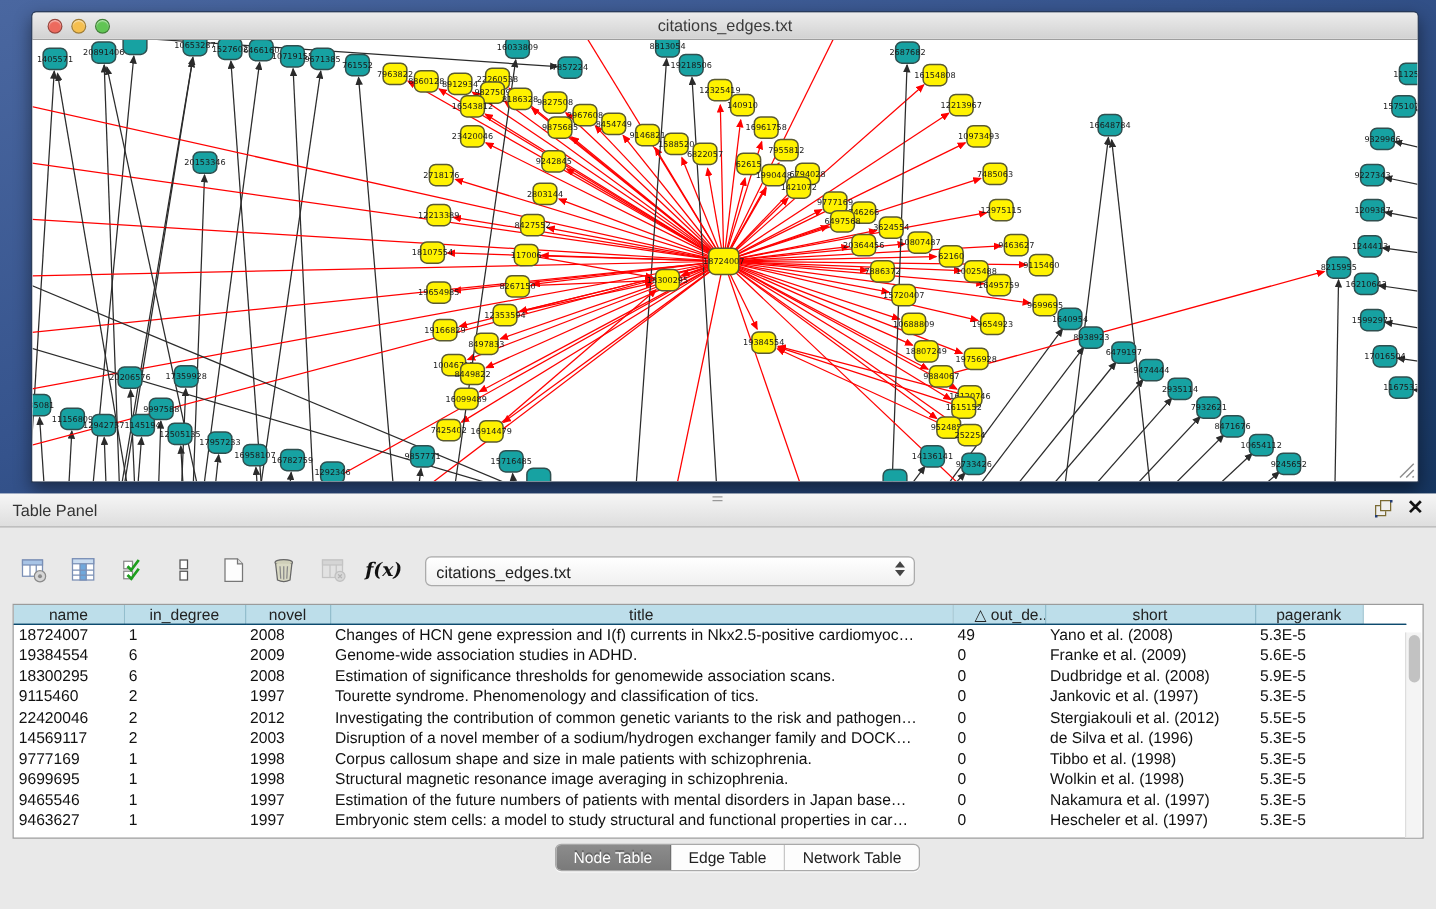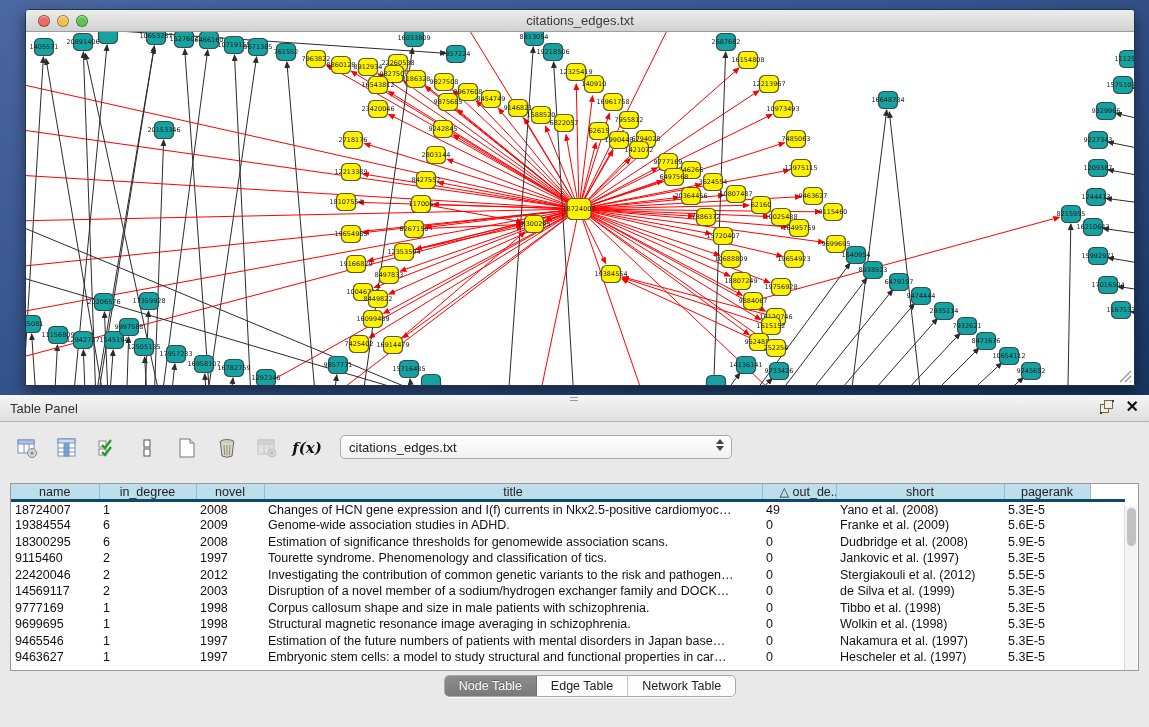--- a/index.html
+++ b/index.html
@@ -30,36 +30,36 @@
   .tp-title { position:absolute; left:10px; top:6px; font-size:13px; color:#333; }
   .tp-grip { position:absolute; left:570px; top:2px; width:8px; height:4px;
     border-top:1px solid #999; border-bottom:1px solid #999; }
   .tp-actions { position:absolute; right:10px; top:5px; display:flex; gap:12px; align-items:center; }
   .float-ic { position:relative; width:14px; height:14px; }
   .float-ic .sq { position:absolute; width:9px; height:9px; border:1px solid #7A6A33; background:#EFEFEF; }
   .float-ic .sq.b { left:0; top:4px; } .float-ic .sq.a { left:4px; top:0; }
   .float-ic .dot { position:absolute; width:2px; height:2px; background:#223B73; }
   .close-x { font-size:16px; font-weight:bold; color:#111; line-height:14px; }
 
-  .toolbar { position:absolute; left:14px; top:40px; height:34px; display:flex; align-items:flex-start; gap:14px; }
+  .toolbar { position:absolute; left:14px; top:40px; height:34px; display:flex; align-items:flex-end; gap:14px; }
   .tool { width:26px; height:26px; display:flex; align-items:center; justify-content:center; }
   .fx { font-family:"DejaVu Serif", serif; font-style:italic; font-weight:bold; font-size:15px; color:#111; }
   .combo { margin-left:6px; width:392px; height:24px; background:linear-gradient(#FFF,#F0F0F0);
     border:1px solid #ABABAB; border-radius:5px; display:flex; align-items:center;
     padding:0 8px; font-size:13px; color:#222; position:relative; }
   .combo .arrows { position:absolute; right:7px; top:3px; display:flex; flex-direction:column; gap:2px; }
   .combo .arrows i { width:0; height:0; border-left:4px solid transparent; border-right:4px solid transparent; }
   .combo .arrows .up { border-bottom:5px solid #444; }
   .combo .arrows .dn { border-top:5px solid #444; }
 
   .tbl-box { position:absolute; left:10px; top:88px; width:1129px; height:188px;
     background:#fff; border:1px solid #9B9B9B; }
   table.data { border-collapse:collapse; table-layout:fixed; width:1114px; font-size:12.5px; }
   table.data th { height:15px; background:#BDDEEA; border-right:1px solid #93BECD;
-    border-bottom:3px solid #0c4a6e; font-weight:normal; color:#222; text-align:center;
+    border-bottom:1px solid #0c4a6e; font-weight:normal; color:#222; text-align:center;
     overflow:hidden; white-space:nowrap; }
   table.data td { height:16.5px; padding:0 4px; color:#111; overflow:hidden; white-space:nowrap; text-overflow:ellipsis; }
   .vscroll { position:absolute; right:1px; top:22px; width:13px; height:164px; background:#F4F4F4; border-left:1px solid #DDD; }
   .vthumb { position:absolute; left:2px; top:2px; width:9px; height:38px; background:#C2C2C2; border-radius:5px; }
 
   .tabs { position:absolute; left:0; right:0; top:280px; display:flex; justify-content:center;padding-left:31px; }
   .seg { display:flex; border:1px solid #A9A9A9; border-radius:5px; overflow:hidden;
     background:#FDFDFD; box-shadow:0 1px 0 rgba(255,255,255,.8); }
   .seg .tab { padding:3px 14px; font-size:12.5px; color:#222; border-right:1px solid #C7C7C7; }
   .seg .tab:last-child { border-right:none; }
@@ -899,21 +899,21 @@
             <td>Stergiakouli et al. (2012)</td>
             <td>5.5E-5</td>
             <td></td>
           </tr>
           <tr>
             <td>14569117</td>
             <td>2</td>
             <td>2003</td>
             <td>Disruption of a novel member of a sodium/hydrogen exchanger family and DOCK…</td>
             <td>0</td>
-            <td>de Silva et al. (1999)</td>
+            <td>de Silva et al. (1996)</td>
             <td>5.3E-5</td>
             <td></td>
           </tr>
           <tr>
             <td>9777169</td>
             <td>1</td>
             <td>1998</td>
             <td>Corpus callosum shape and size in male patients with schizophrenia.</td>
             <td>0</td>
             <td>Tibbo et al. (1998)</td>

